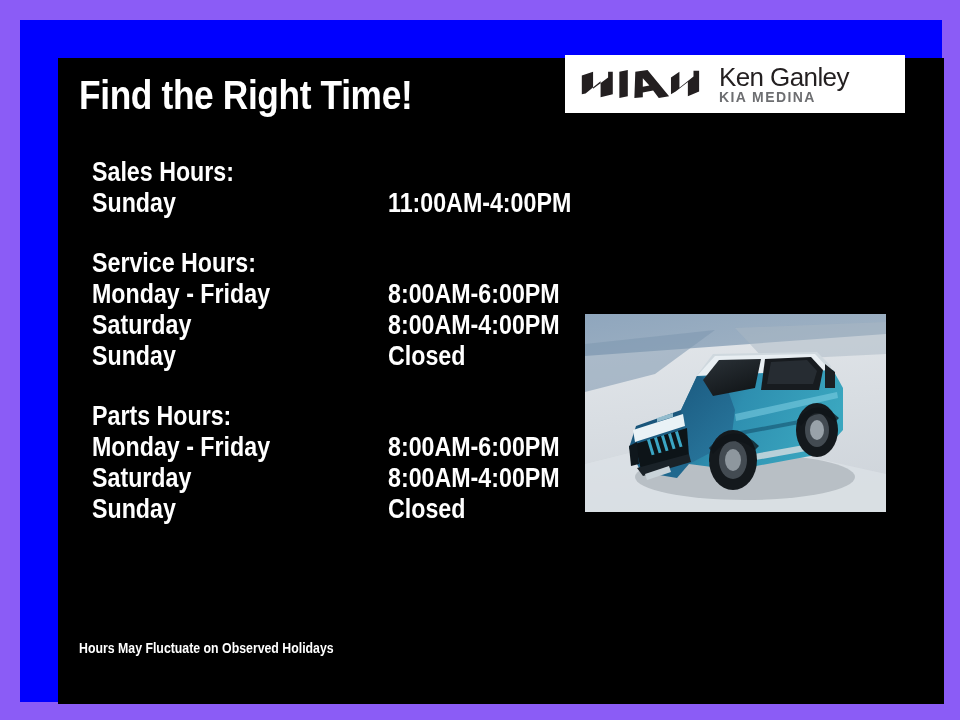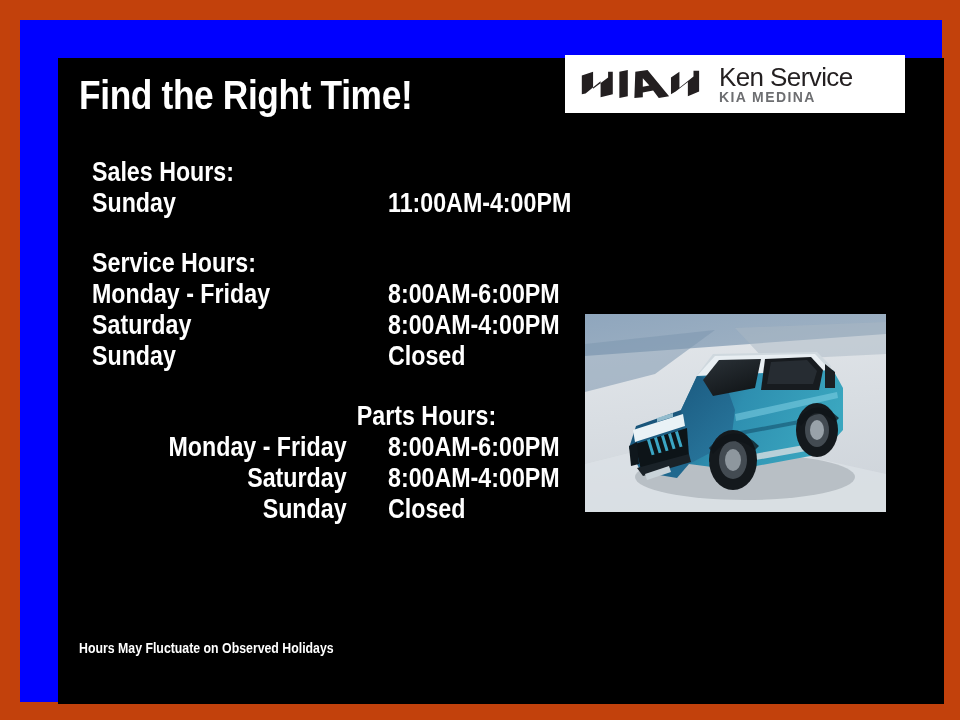--- a/index.html
+++ b/index.html
@@ -10,21 +10,21 @@
     height: 720px;
     background: #000000;
     font-family: "Liberation Sans", sans-serif;
     overflow: hidden;
   }
 
   .slide {
     position: relative;
     width: 960px;
     height: 720px;
-    background: #c2410c;
+    background: #8b5cf6;
   }
 
   
   .blue-frame {
     position: absolute;
     left: 20px;
     top: 20px;
     width: 922px;
     height: 682px;
     background: #0000ff;
@@ -56,21 +56,21 @@
 
   
   .hours-area {
     position: absolute;
     left: 92px;
     top: 157px;
     width: 470px;
   }
 
   .hours-block { margin-bottom: 29px; }
-  .hours-block:last-child { margin-bottom: 16px; text-align: right; }
+  .hours-block:last-child { margin-bottom: 16px; }
 
   .block-heading {
     font-size: 27px;
     font-weight: bold;
     color: #ffffff;
     line-height: 31px;
     transform: scaleX(0.86);
     transform-origin: left center;
     white-space: nowrap;
   }
@@ -223,21 +223,21 @@
       <svg viewBox="0 0 260 72" xmlns="http://www.w3.org/2000/svg" aria-hidden="true">
         <g fill="#231f20">
           <path d="M6 18 L30 10 L30 46 L62 22 L62 10 L72 10 L72 58 L46 64 L46 30 L14 56 L6 58 Z"></path>
           <path d="M86 10 L104 6 L104 62 L86 66 Z"></path>
           <path d="M120 10 L146 6 L192 62 L170 66 L158 50 L136 54 L136 64 L118 66 Z M136 24 L136 42 L150 39 Z"></path>
           <path d="M196 22 L214 10 L214 44 L244 20 L244 8 L256 8 L256 52 L232 62 L232 32 L206 52 L196 58 Z"></path>
         </g>
       </svg>
     </span>
     <span class="logo-text">
-      <span class="logo-name">Ken Service</span>
+      <span class="logo-name">Ken Ganley</span>
       <span class="logo-sub">KIA MEDINA</span>
     </span>
   </div>
 
   <div class="vehicle-photo">
     <svg viewBox="0 0 301 198" xmlns="http://www.w3.org/2000/svg" aria-hidden="true">
       <defs>
         <linearGradient id="sky" x1="0" y1="0" x2="0.3" y2="1">
           <stop offset="0" stop-color="#8fa6bd"></stop>
           <stop offset="1" stop-color="#b9c4cd"></stop>

